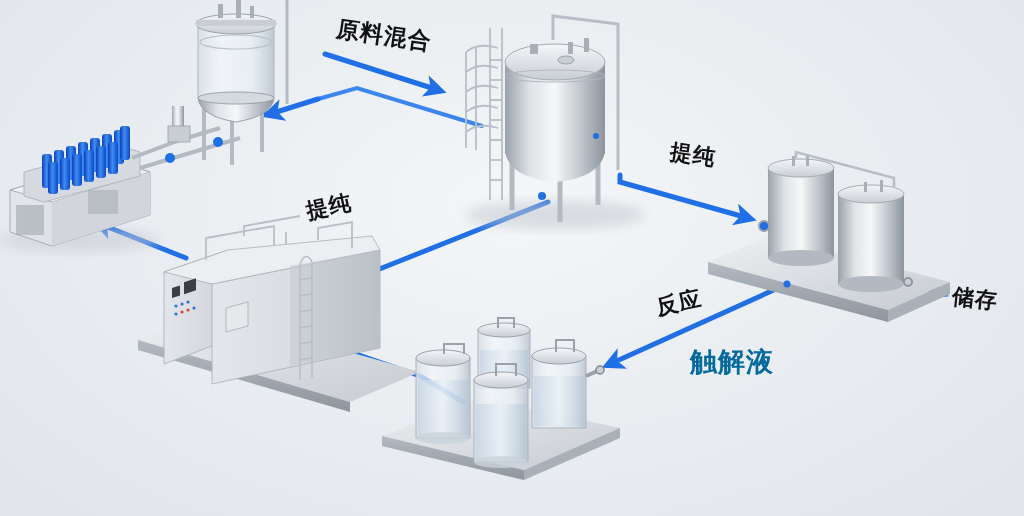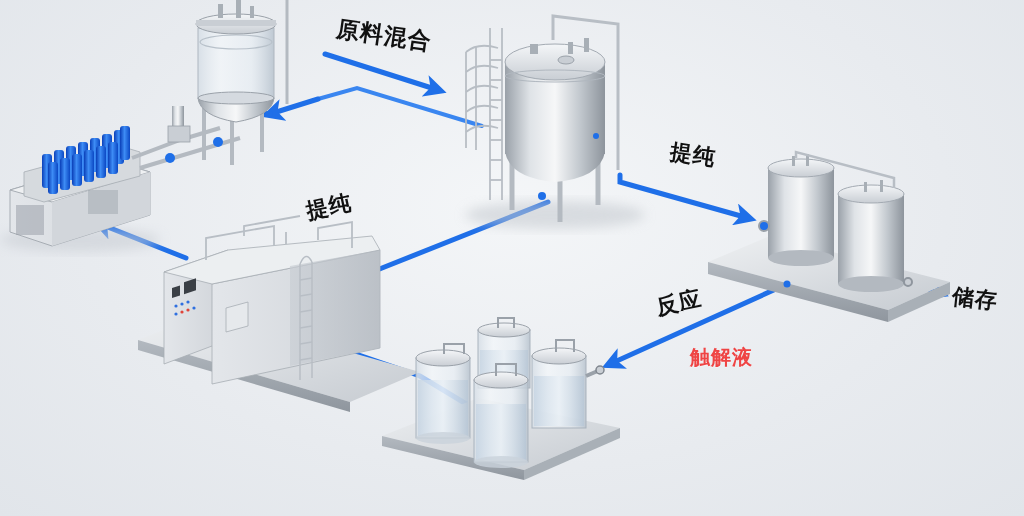--- a/index.html
+++ b/index.html
@@ -14,23 +14,23 @@
   .label {
     position: absolute;
     font-family: "DejaVu Sans", sans-serif;
     font-weight: bold;
     color: #111;
     font-size: 22px;
     letter-spacing: 1px;
     white-space: nowrap;
   }
   .label.faint {
-    color: #ef4444;
+    color: #0369a1;
     font-weight: bold;
-    font-size: 20px;
+    font-size: 27px;
     text-shadow: 0 1px 0 #f2f4f6;
     text-align: right;
   }
 </style>
 </head>
 <body>
 
 <div id="stage">
 <svg class="scene" viewBox="0 0 1024 516" xmlns="http://www.w3.org/2000/svg">
   <defs>

